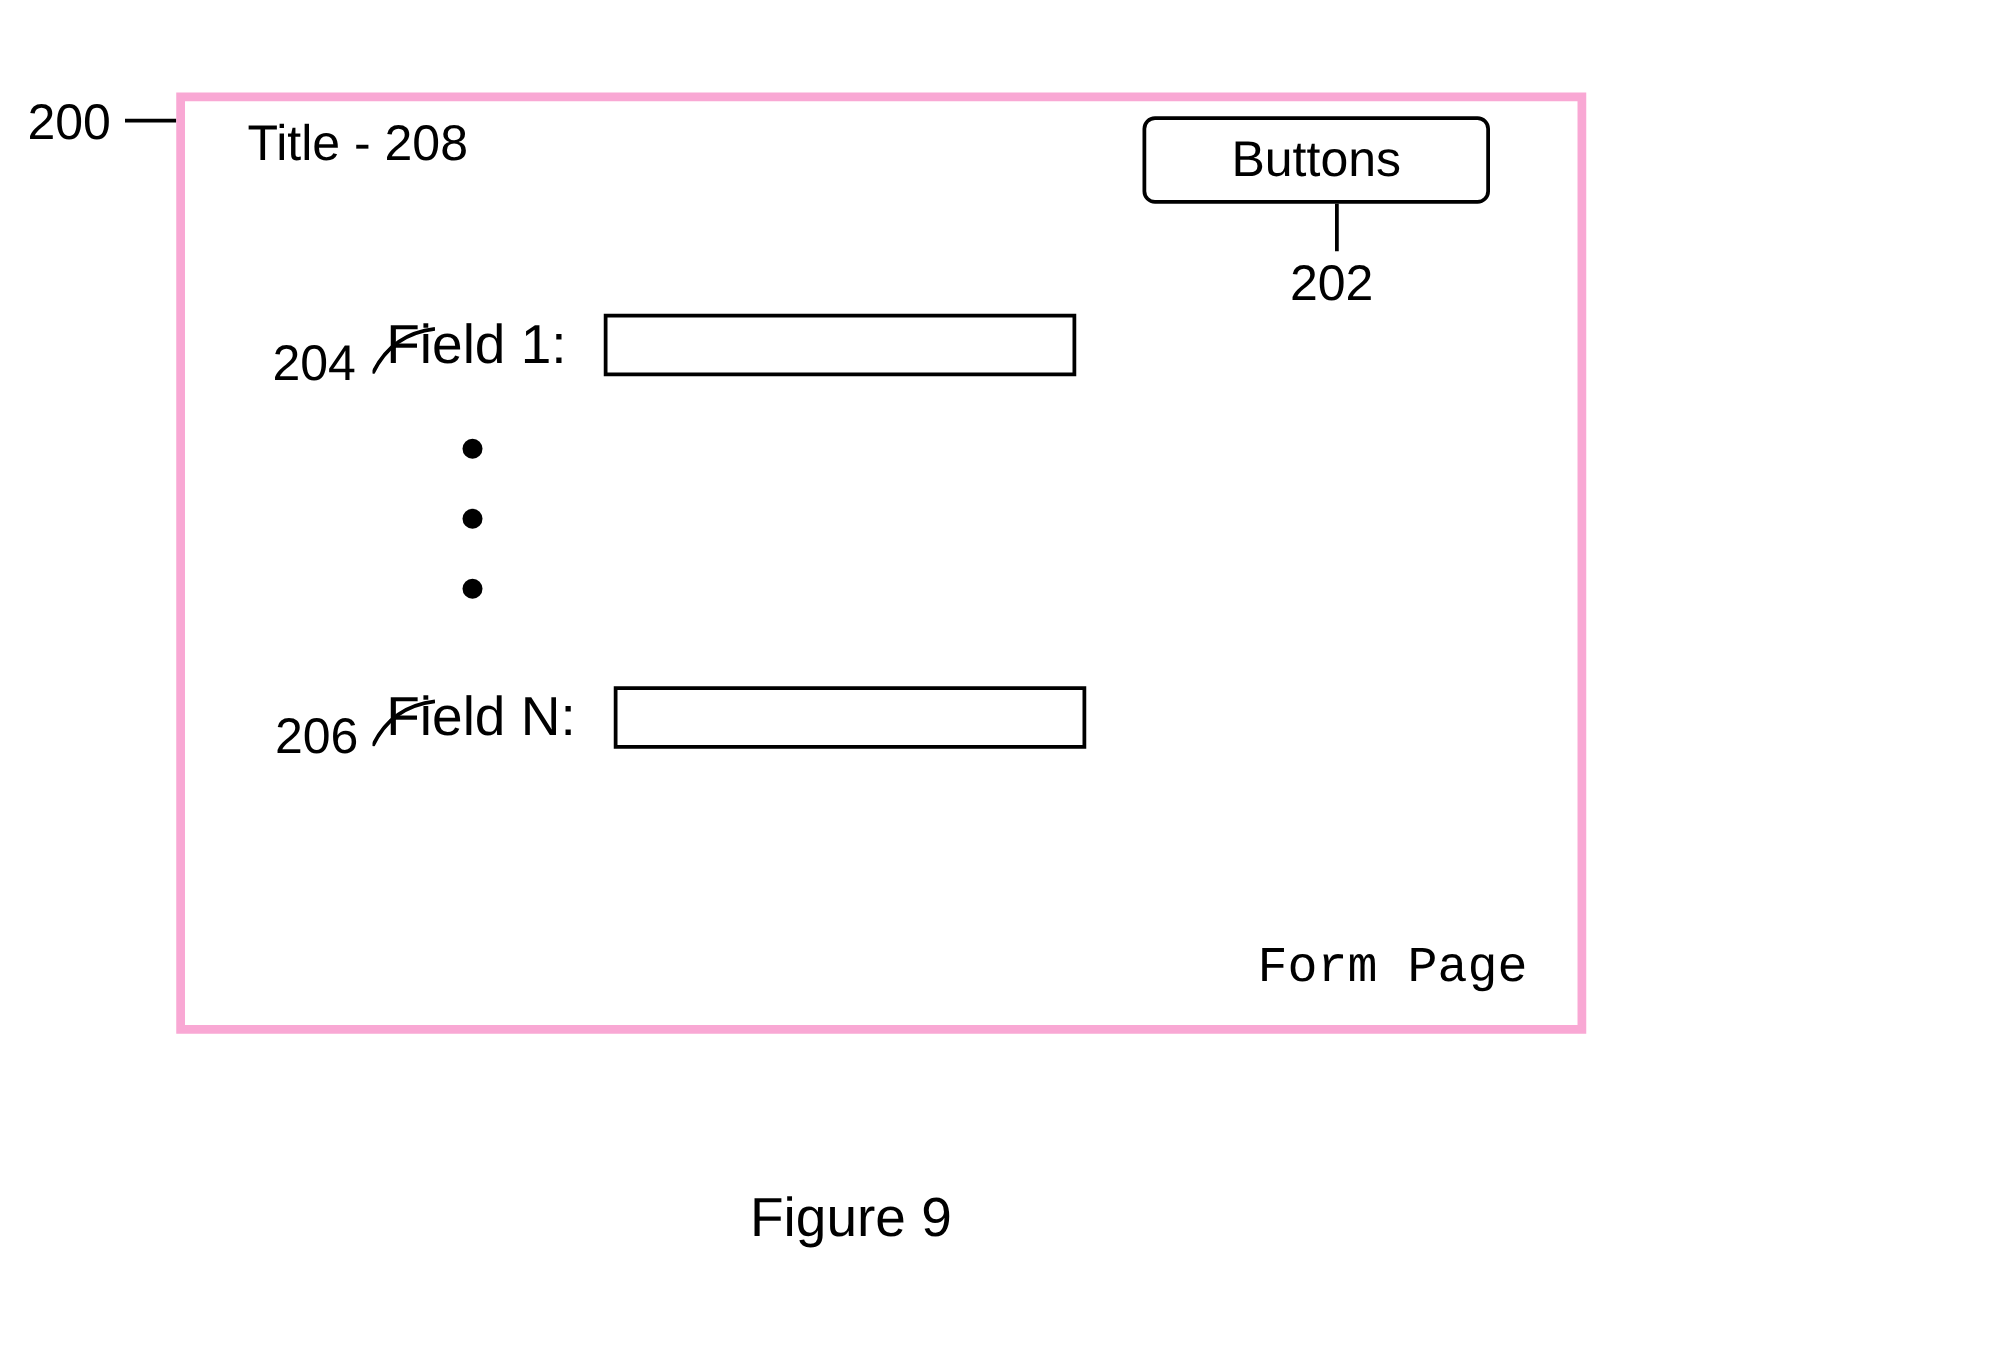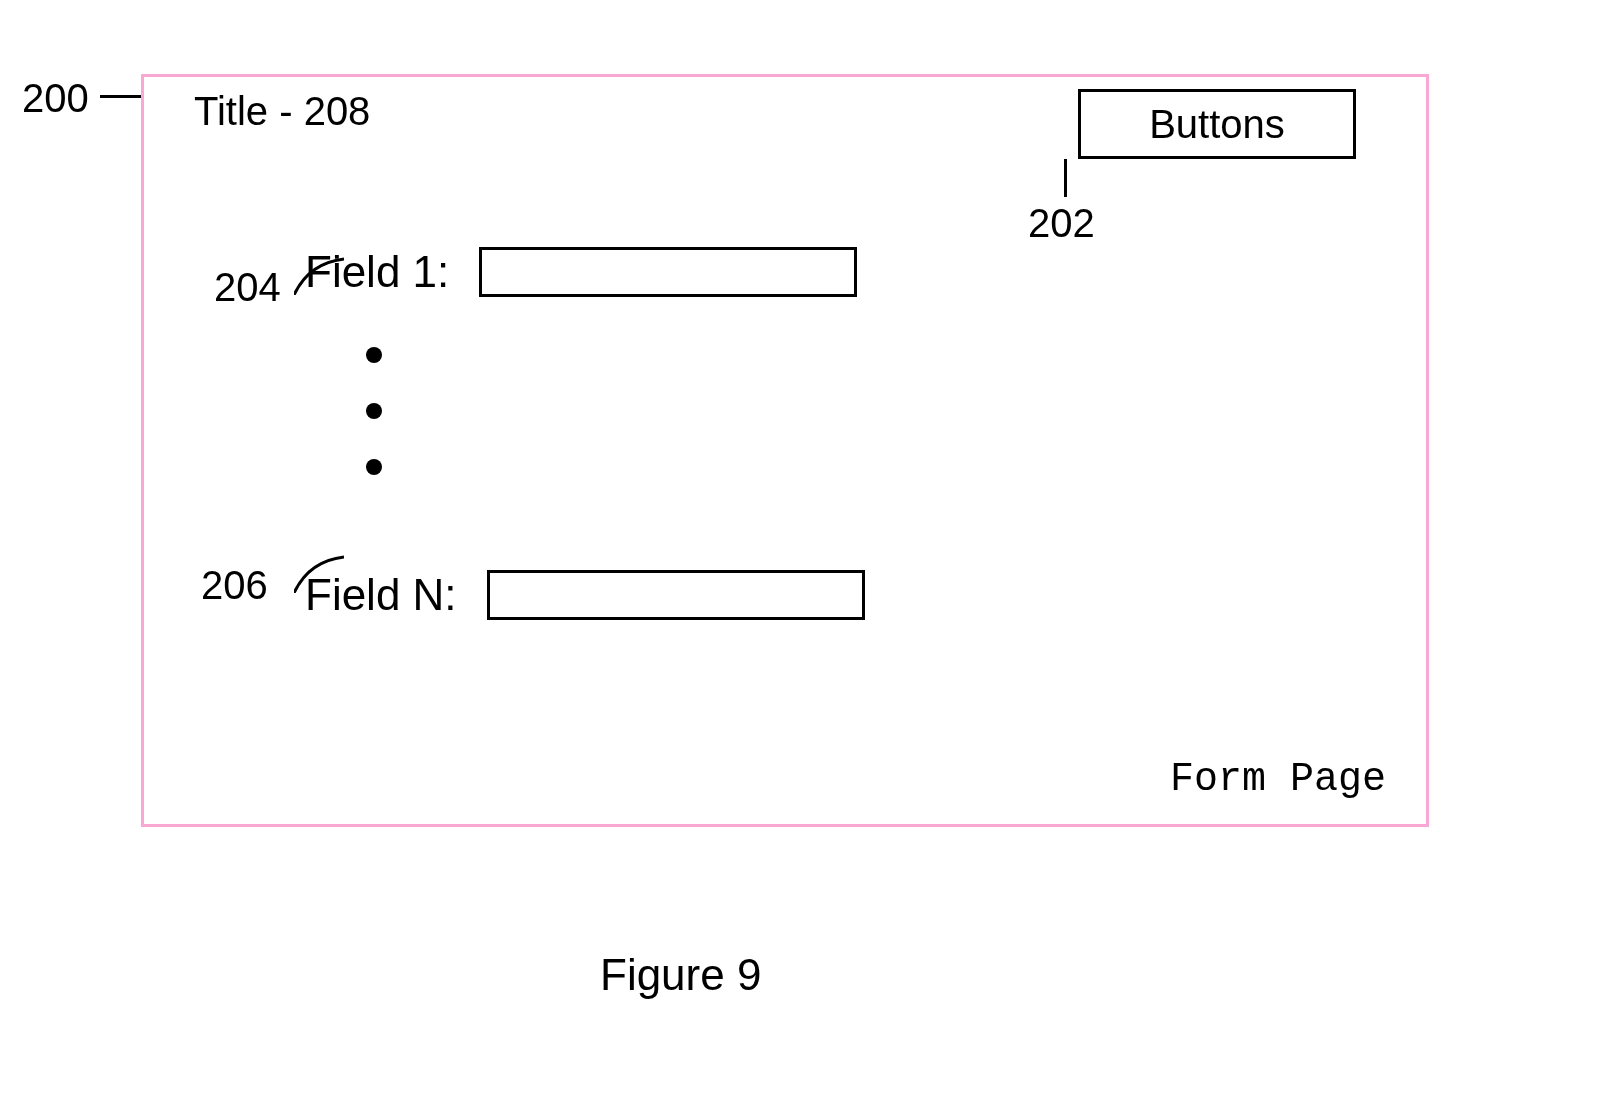--- a/index.html
+++ b/index.html
@@ -11,23 +11,23 @@
       font-family: Verdana, Geneva, sans-serif;
       background: #fff;
       width: 1600px;
       height: 1094px;
       position: relative;
     }
     .container {
       position: absolute;
       left: 141px;
       top: 74px;
-      width: 1288px;
+      width: 1128px;
       height: 753px;
-      border: 3px solid #f9a8d4;
+      border: 7px solid #f9a8d4;
     }
     .ref-200 {
       position: absolute;
       left: 22px;
       top: 76px;
       font-size: 40px;
     }
     .tick-200 {
       position: absolute;
       left: 100px;
@@ -42,21 +42,21 @@
       top: 12px;
       font-size: 40px;
     }
     .buttons-box {
       position: absolute;
       right: 70px;
       top: 12px;
       width: 278px;
       height: 70px;
       border: 3px solid #000;
-      border-radius: 0;
+      border-radius: 10px;
       display: flex;
       align-items: center;
       justify-content: center;
       font-size: 40px;
       background: #fff;
     }
     .leader-202 {
       position: absolute;
       left: 920px;
       top: 82px;
@@ -76,41 +76,40 @@
       top: 170px;
       display: flex;
       align-items: center;
     }
     .field-row-n {
       position: absolute;
       left: 161px;
       top: 468px;
       display: flex;
       align-items: center;
-      margin-top: 25px;
     }
     .field-label {
       font-size: 44px;
       margin-right: 30px;
     }
     .field-input {
       width: 378px;
       height: 50px;
       border: 3px solid #000;
       background: #fff;
     }
     .ref-204 {
       position: absolute;
       left: 70px;
       top: 188px;
       font-size: 40px;
     }
     .ref-206 {
       position: absolute;
-      left: 57px;
+      left: 72px;
       top: 486px;
       font-size: 40px;
     }
     .leader-204 {
       position: absolute;
       left: 150px;
       top: 178px;
       width: 50px;
       height: 40px;
     }

